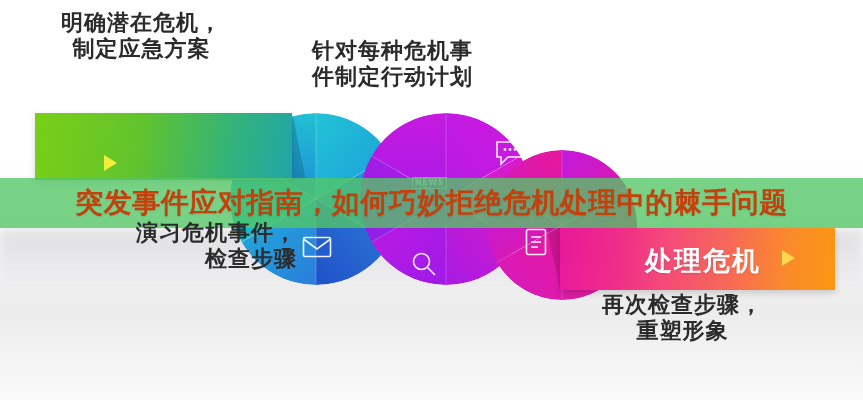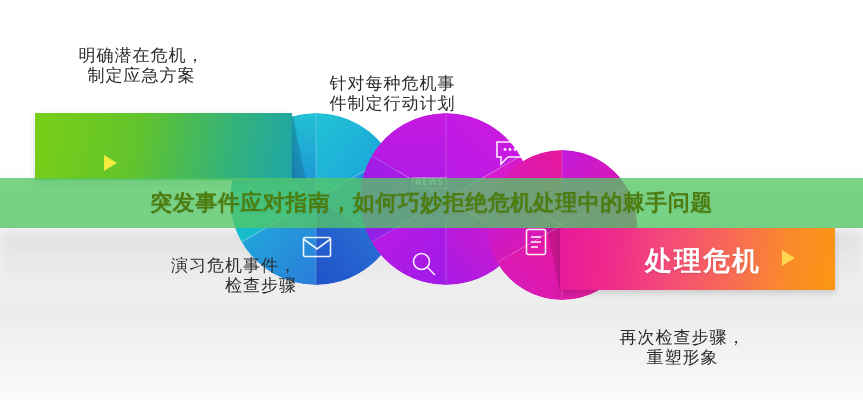--- a/index.html
+++ b/index.html
@@ -112,38 +112,37 @@
   }
 
   
   #banner {
     position:absolute;
     left:0; top:178px; width:863px; height:50px;
     background:rgba(83,198,101,.78);
     display:flex; align-items:center; justify-content:center;
   }
   #banner-text {
-    color:#4d7c0f;
-    font-size:22px;
+    color:#c2410c;
+    font-size:28px;
     font-weight:bold;
     letter-spacing:.5px;
     white-space:nowrap;
     text-shadow:0 1px 2px rgba(0,0,0,.10);
   }
 
   
   .caption {
     position:absolute;
     color:#2b2b2b;
-    font-size:17px;
+    font-size:22px;
     line-height:1.18;
     letter-spacing:1px;
     white-space:pre-line;
-    font-weight:400;
-    margin-top:35px;
+    font-weight:700;
   }
 
   #cap-1 { left:24px;  top:10px;  width:235px; text-align:center; }
   #cap-2 { left:275px; top:38px;  width:235px; text-align:center; }
   #cap-3 { left:548px; top:78px;  width:240px; text-align:center; }
   #cap-4 { left:62px;  top:220px; width:235px; text-align:right; }
   #cap-5 { left:278px; top:305px; width:240px; text-align:center; }
   #cap-6 { left:560px; top:292px; width:245px; text-align:center; }
 </style>
 </head>

